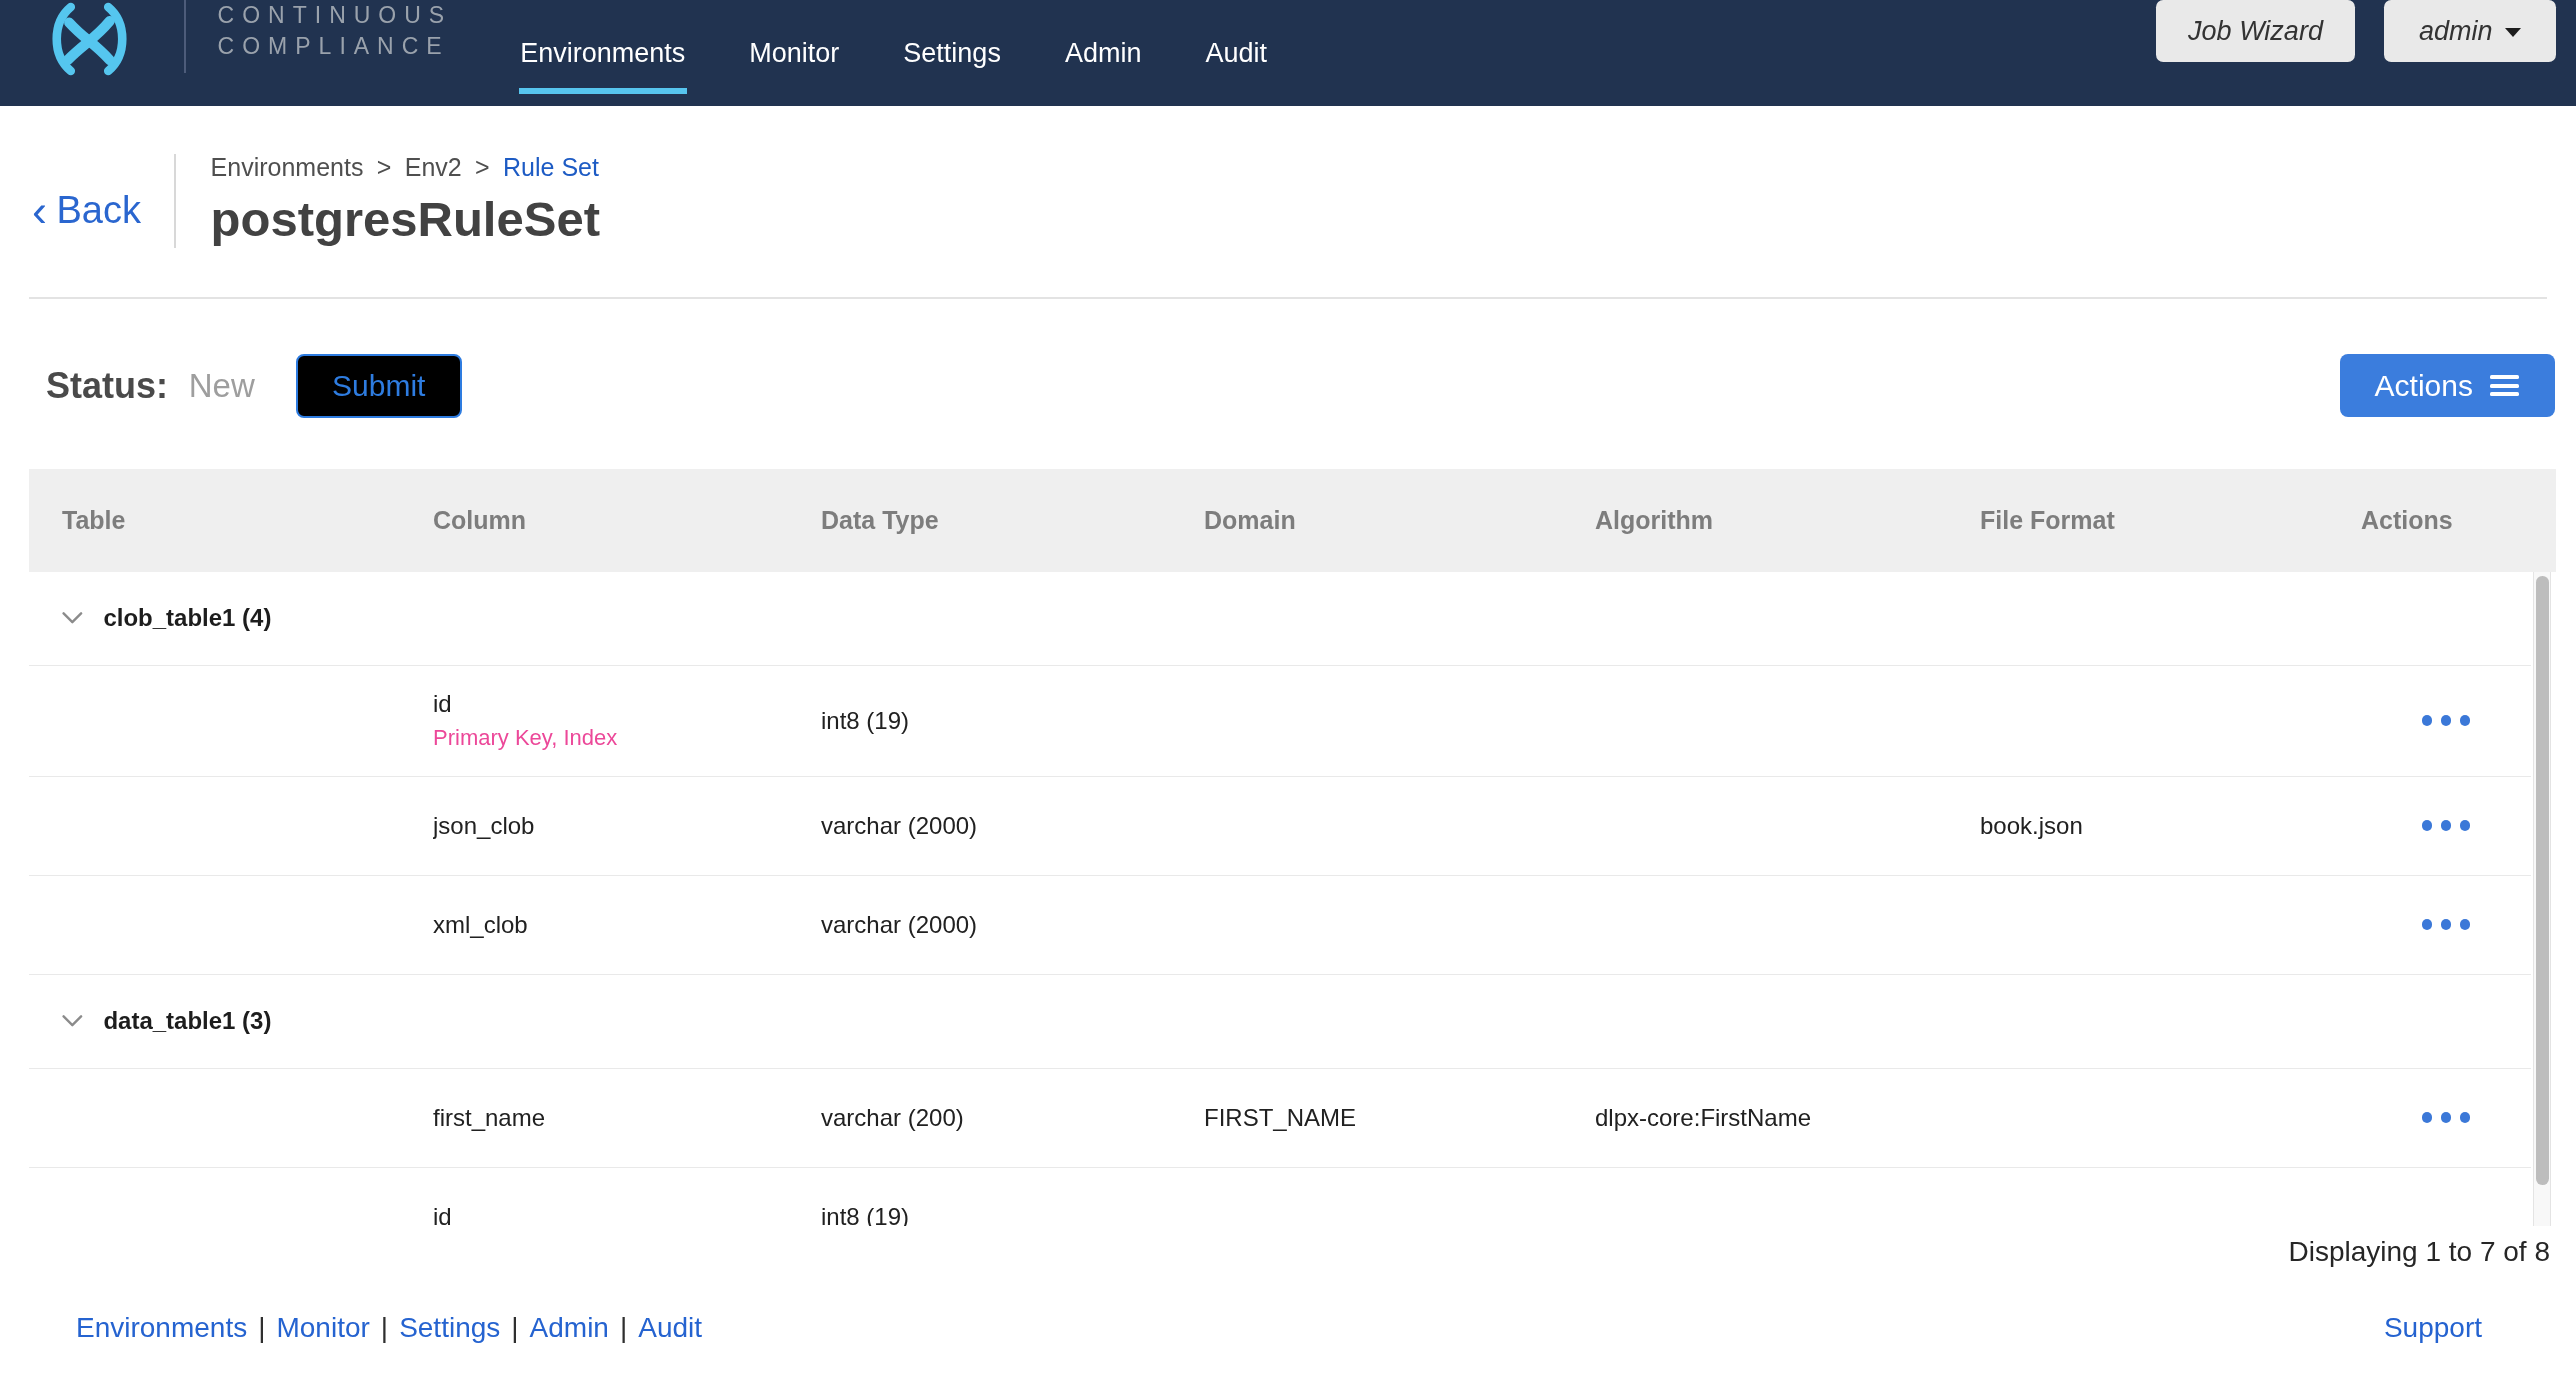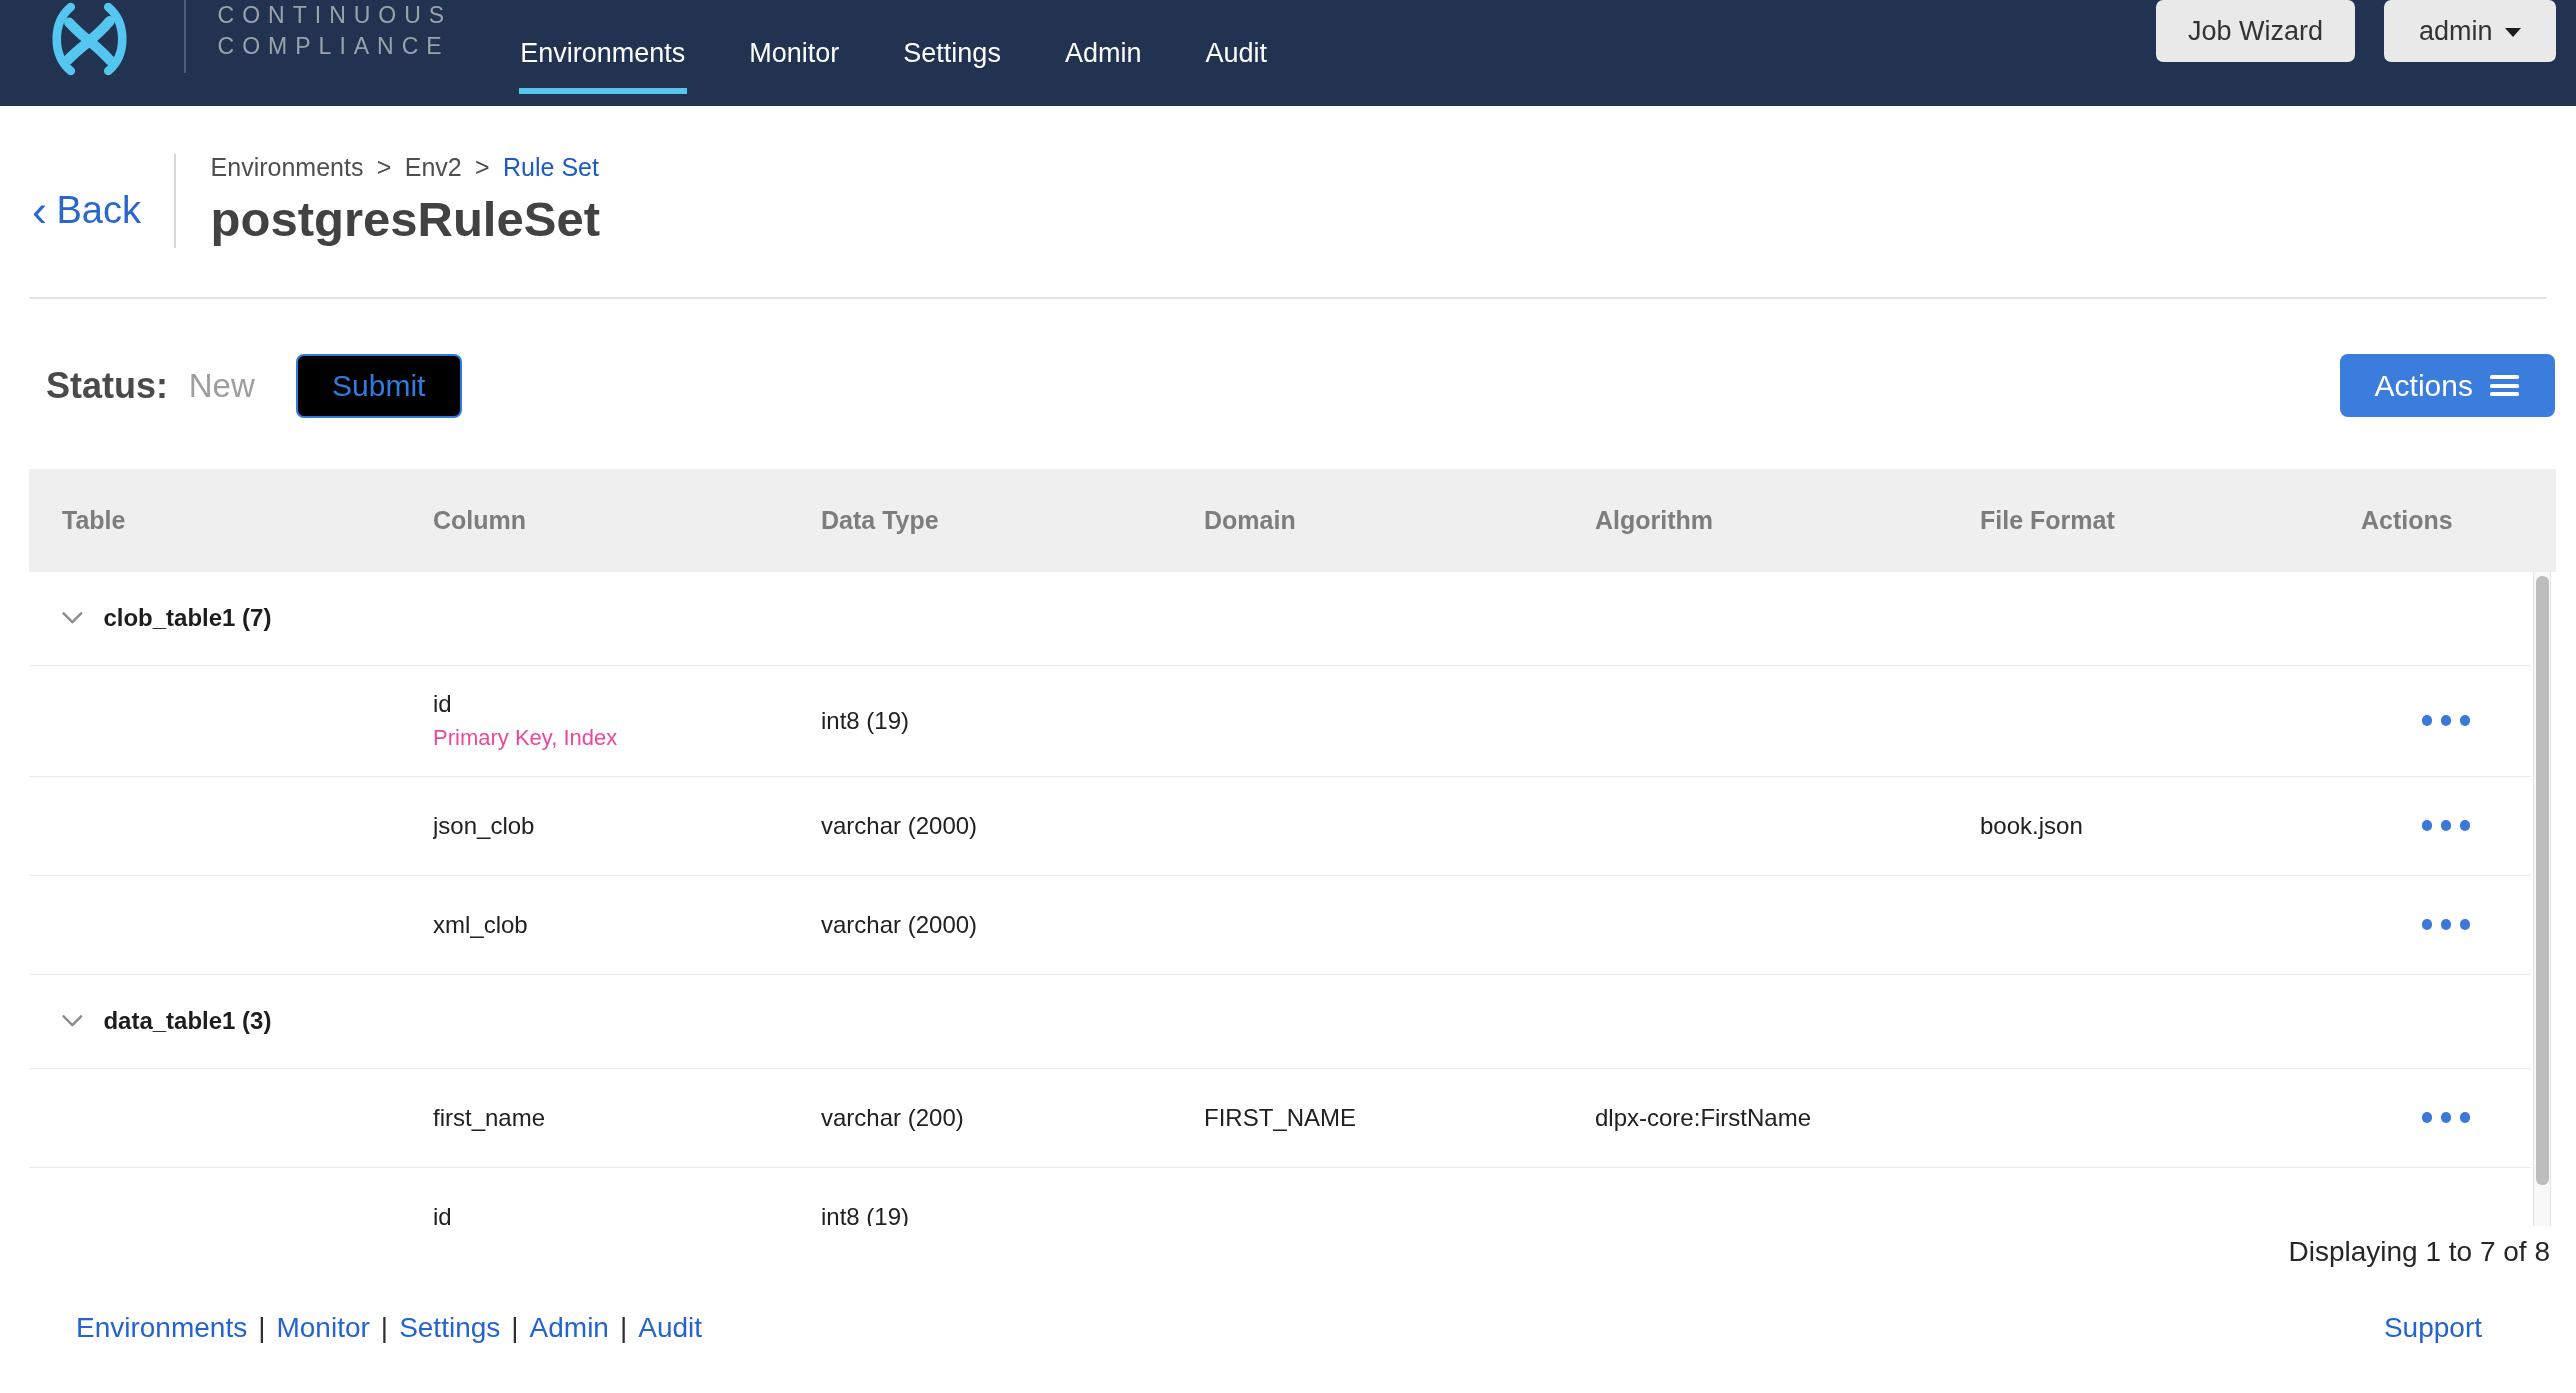--- a/index.html
+++ b/index.html
@@ -19,21 +19,21 @@
   
   .navbar{height:106px;background:var(--navbar-bg);display:flex;padding:0 20px 0 30px;}
   .logo-mark{width:119px;height:78px;flex:0 0 auto;display:flex;align-items:center;}
   .brand-sep{width:1.6px;height:73px;background:#4d5c7a;margin:0 0 0 35px;flex:0 0 auto;}
   .wordmark{margin-left:32px;color:#9aa2ac;font-size:23px;letter-spacing:8px;font-weight:500;line-height:31px;flex:0 0 auto;}
   .nav-items{display:flex;align-items:center;gap:64px;margin-left:68px;}
   .nav-item{position:relative;color:#fff;font-size:27px;font-weight:500;cursor:pointer;white-space:nowrap;}
   .nav-item.active::after{content:"";position:absolute;left:-1.6px;right:-1.6px;bottom:-25px;height:5.6px;background:var(--tab-underline);}
   .nav-spacer{flex:1;}
   .nav-btn{background:#e9e9e9;border:none;border-radius:7.2px;height:62px;display:flex;align-items:center;justify-content:center;
-    font-size:27px;color:#333;font-family:inherit;cursor:pointer;}
+    font-size:27px;color:#333;font-family:inherit;cursor:pointer;font-style:italic;}
   .job-wizard-btn{width:199px;}
   .user-btn{width:172px;margin-left:29px;gap:12.7px;}
   .caret-down{width:0;height:0;border-left:8px solid transparent;border-right:8px solid transparent;border-top:9.5px solid #1d1d1d;margin-top:3.2px;}
 
   
   .page-header{display:flex;align-items:stretch;padding:45px 29px 0 32px;}
   .back-link{display:flex;align-items:center;gap:9.5px;color:#2a66cf;font-size:38px;cursor:pointer;align-self:center;margin-top:22px;}
   .back-chevron{font-size:45px;line-height:38px;}
   .vsep{width:1.6px;background:#d8d8d8;margin:3.2px 35px 0 33px;}
   .crumb-title .breadcrumb{font-size:25px;color:#4f4f4f;line-height:32px;}
@@ -163,21 +163,21 @@
     <div class="hcell">Actions</div>
   </div>
   <div class="tbody" id="tbody">
       <div class="trow row-group">
         <div class="cell group-cell">
           <span class="chevron">
             <svg width="20.7" height="13.5" viewBox="0 0 26 17">
               <polyline points="2,3 13,14 24,3" fill="none" stroke="#8b8b8b" stroke-width="3" stroke-linecap="round" stroke-linejoin="round"></polyline>
             </svg>
           </span>
-          <span class="group-label">clob_table1 (7)</span>
+          <span class="group-label">clob_table1 (4)</span>
         </div>
         <div class="cell"></div>
         <div class="cell"></div>
         <div class="cell"></div>
         <div class="cell"></div>
         <div class="cell"></div>
         <div class="cell"></div>
       </div>
       <div class="trow row-data two-line">
         <div class="cell"></div>

